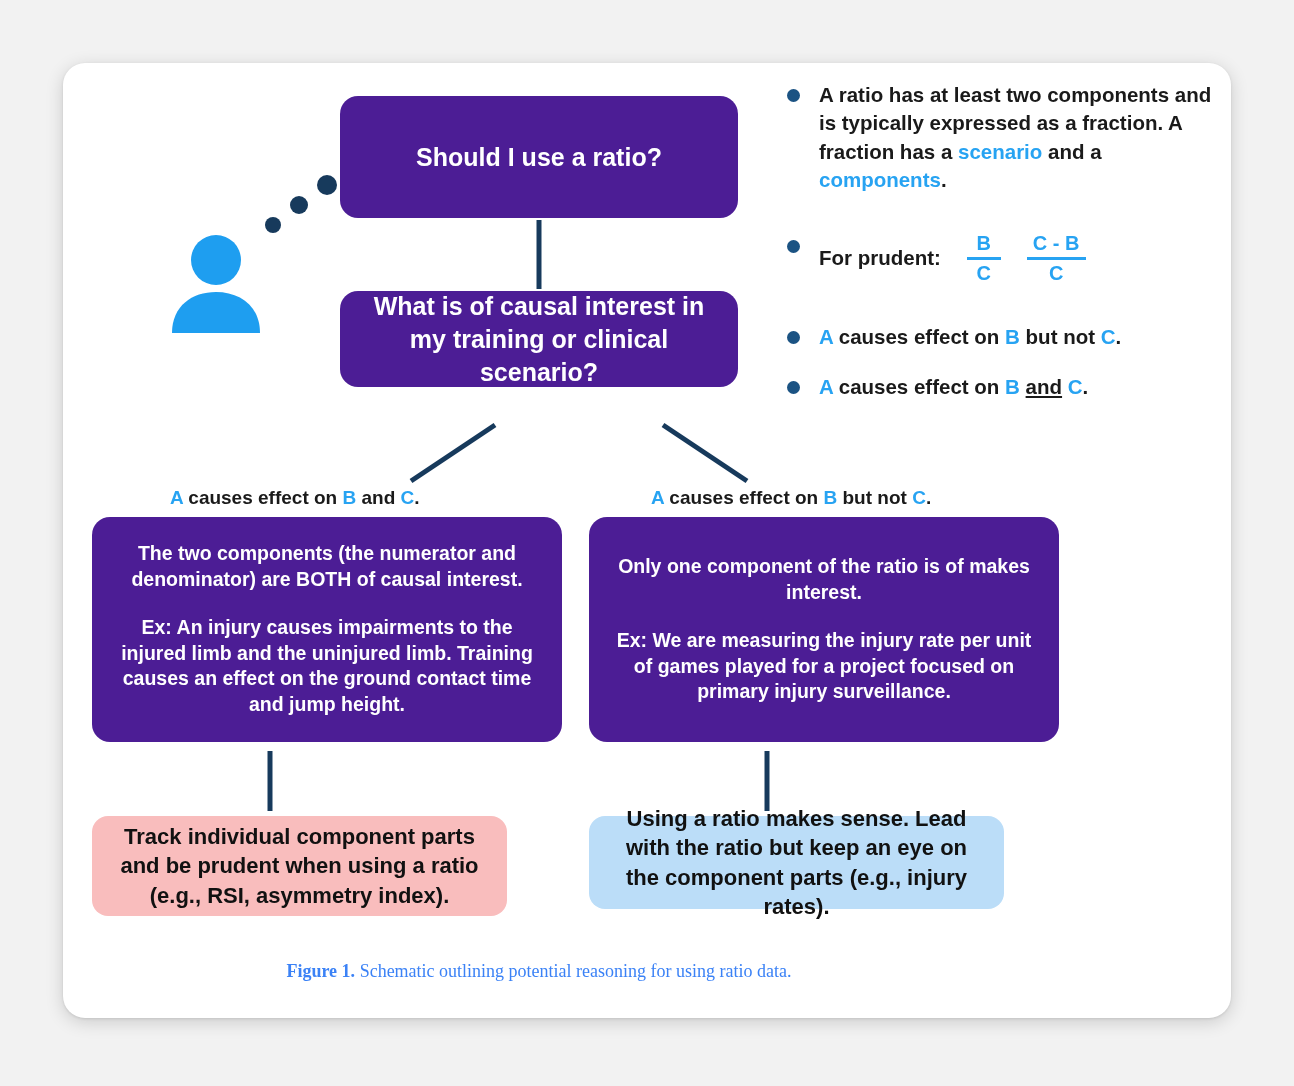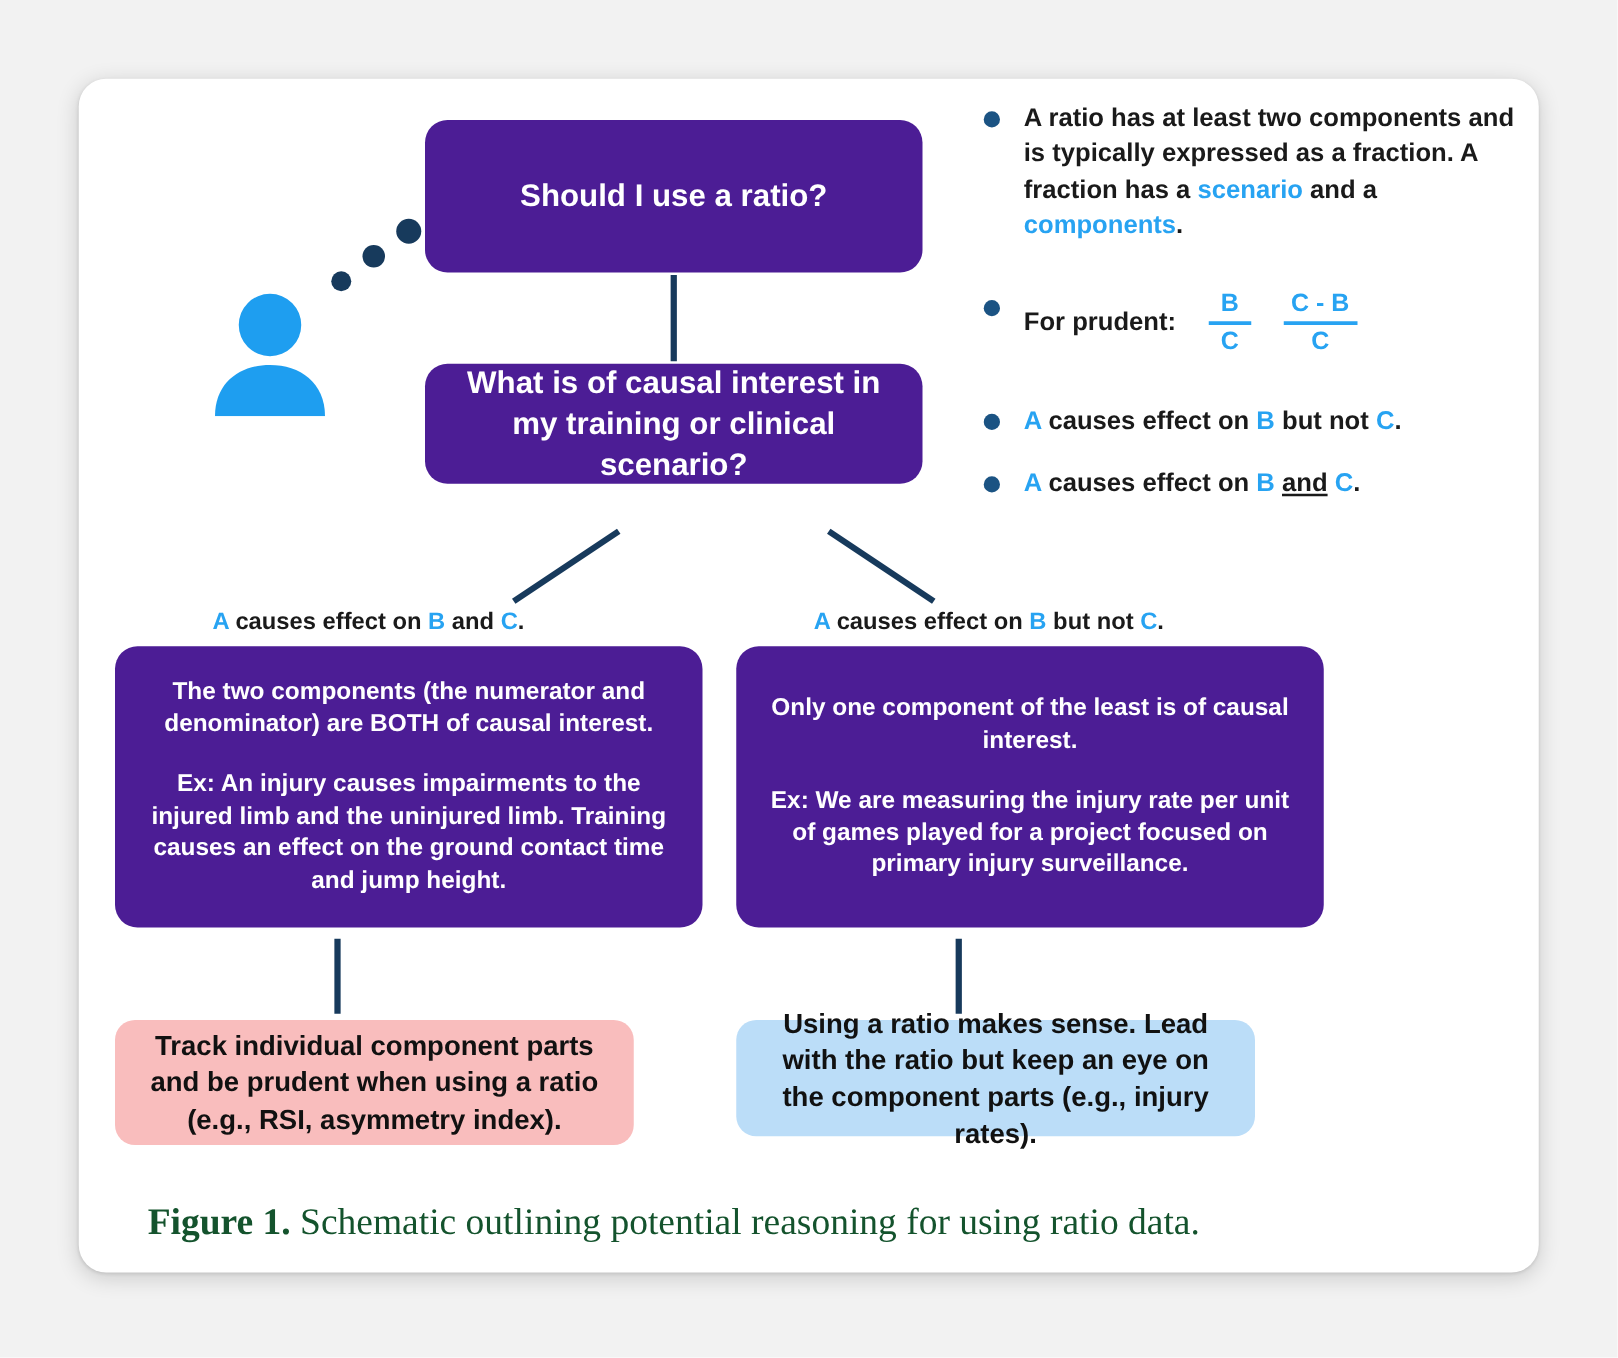--- a/index.html
+++ b/index.html
@@ -177,22 +177,22 @@
   .fraction .den { padding: 2px 6px 0 6px; }
 
   
   .caption {
     position: absolute;
     left: 0;
     top: 898px;
     width: 952px;
     text-align: center;
     font-family: "Liberation Serif", serif;
-    font-size: 30px;
-    color: #14532d;
+    font-size: 18px;
+    color: #3b82f6;
   }
   .caption .cap-label { font-weight: bold; }
 </style>
 </head>
 <body>
 
 <div id="page-root">
   <div class="figure-card">
 
     <div class="diagram">
@@ -235,21 +235,21 @@
 
       <div class="node dark" id="node-branch-left">
         <div>
           <p>The two components (the numerator and denominator) are BOTH of causal interest.</p>
           <p>Ex: An injury causes impairments to the injured limb and the uninjured limb. Training causes an effect on the ground contact time and jump height.</p>
         </div>
       </div>
 
       <div class="node dark" id="node-branch-right">
         <div>
-          <p>Only one component of the least is of causal interest.</p>
+          <p>Only one component of the ratio is of makes interest.</p>
           <p>Ex: We are measuring the injury rate per unit of games played for a project focused on primary injury surveillance.</p>
         </div>
       </div>
 
       <div class="node pink" id="node-outcome-left">
         <span>Track individual component parts and be prudent when using a ratio (e.g., RSI, asymmetry index).</span>
       </div>
 
       <div class="node lightblue" id="node-outcome-right">
         <span>Using a ratio makes sense. Lead with the ratio but keep an eye on the component parts (e.g., injury rates).</span>

